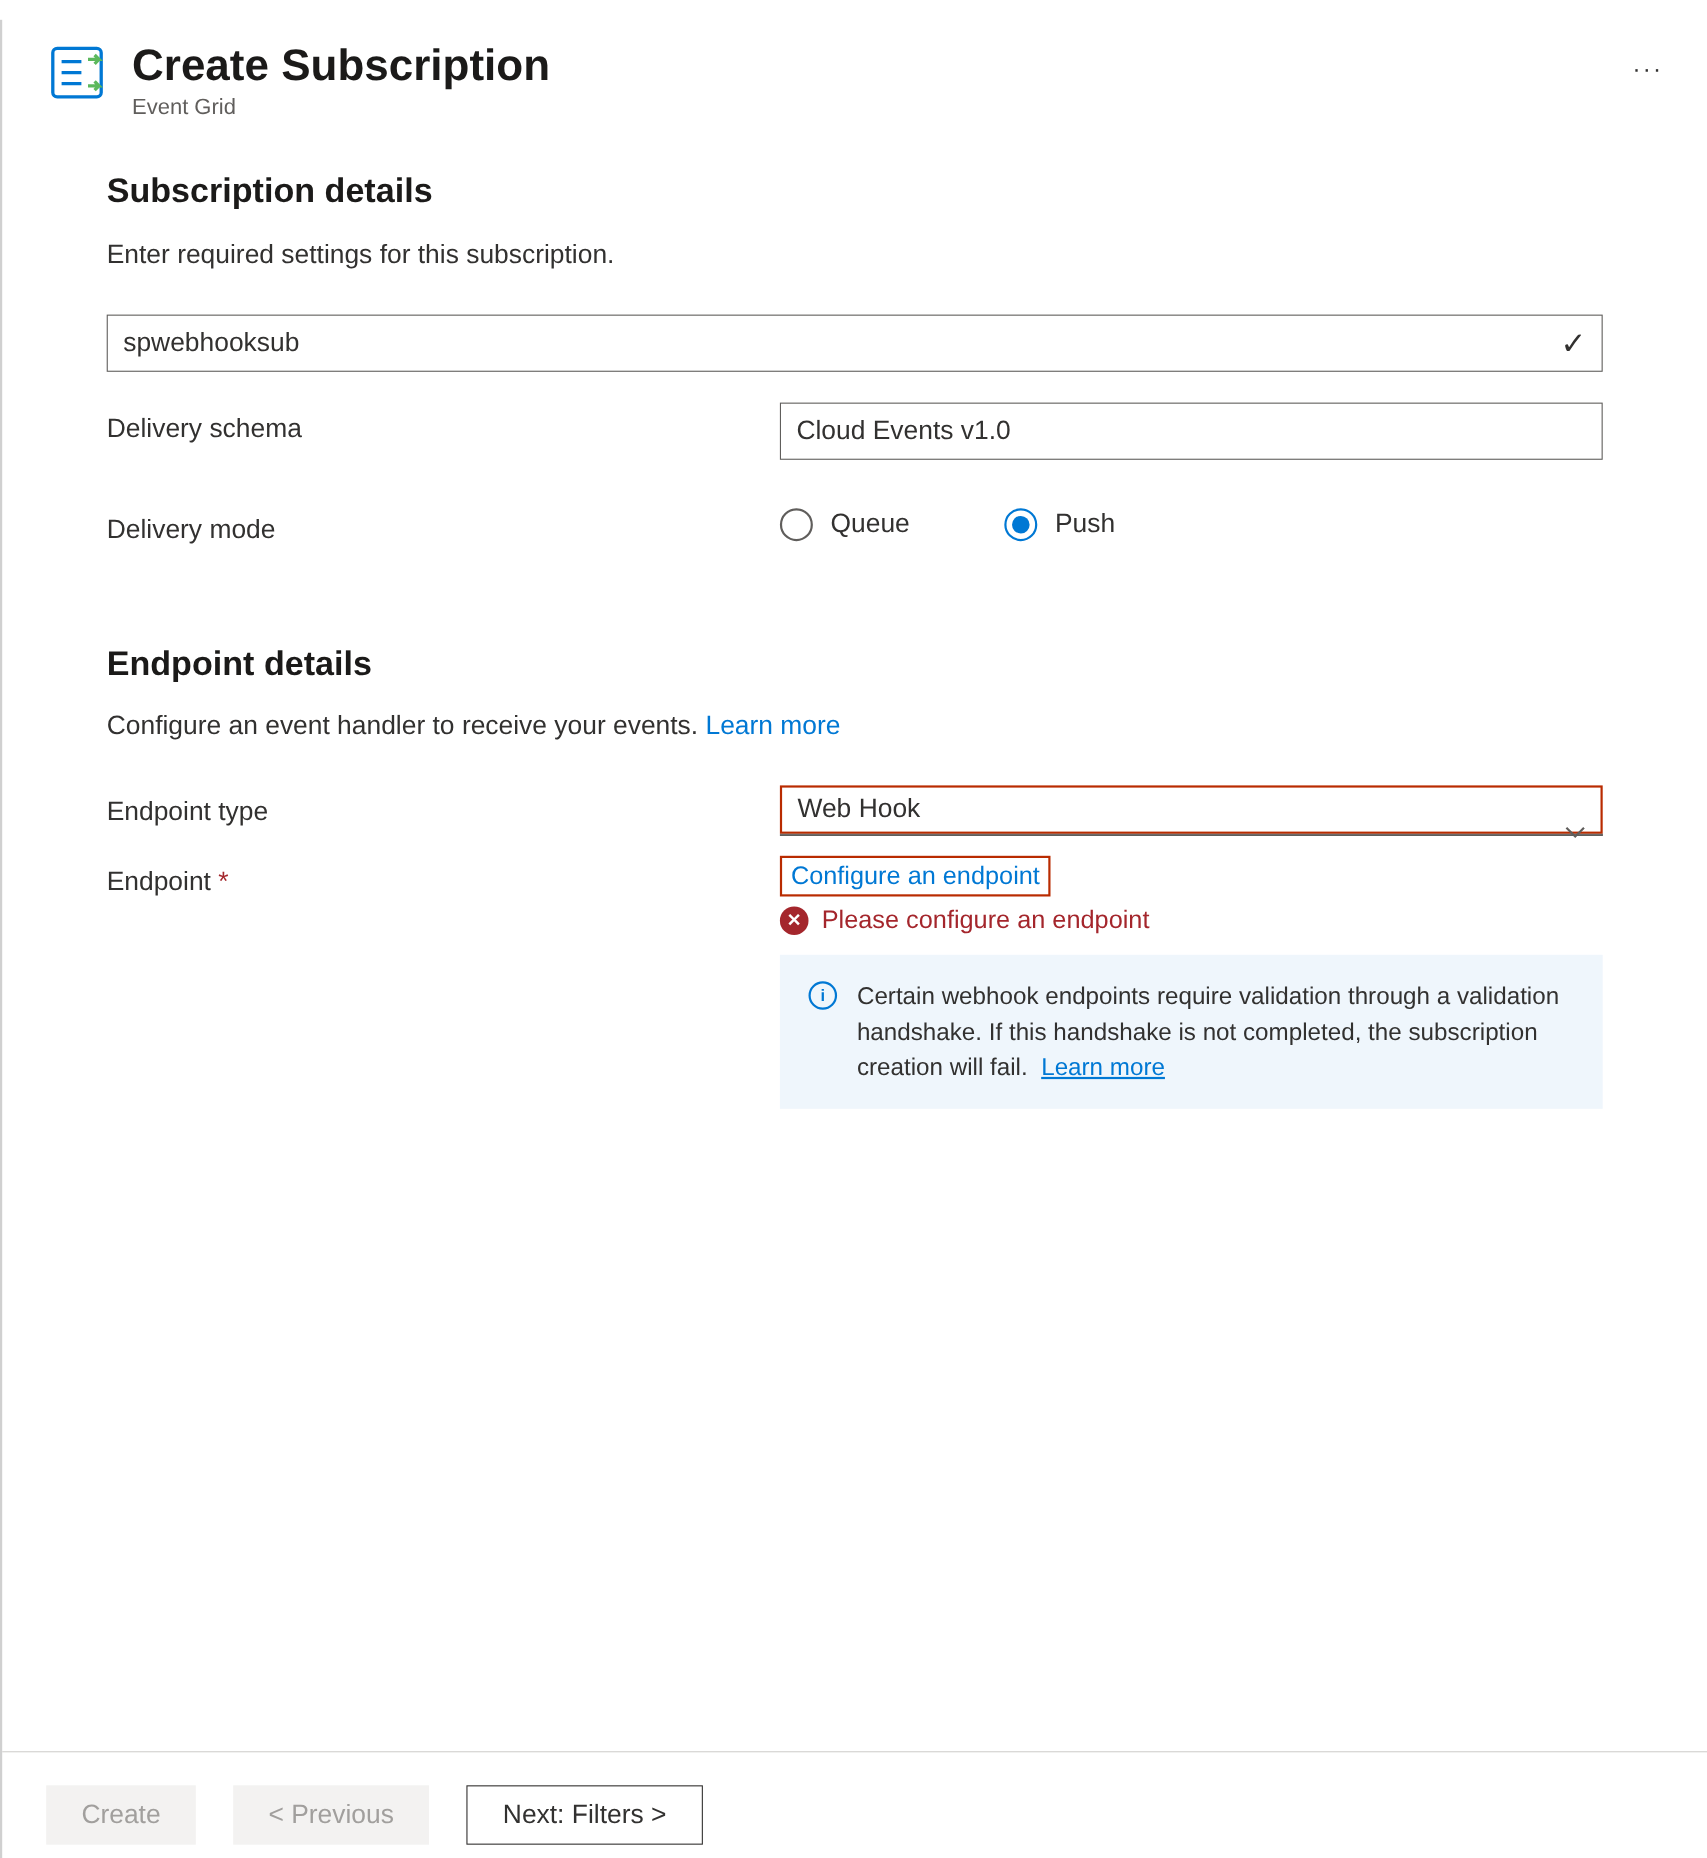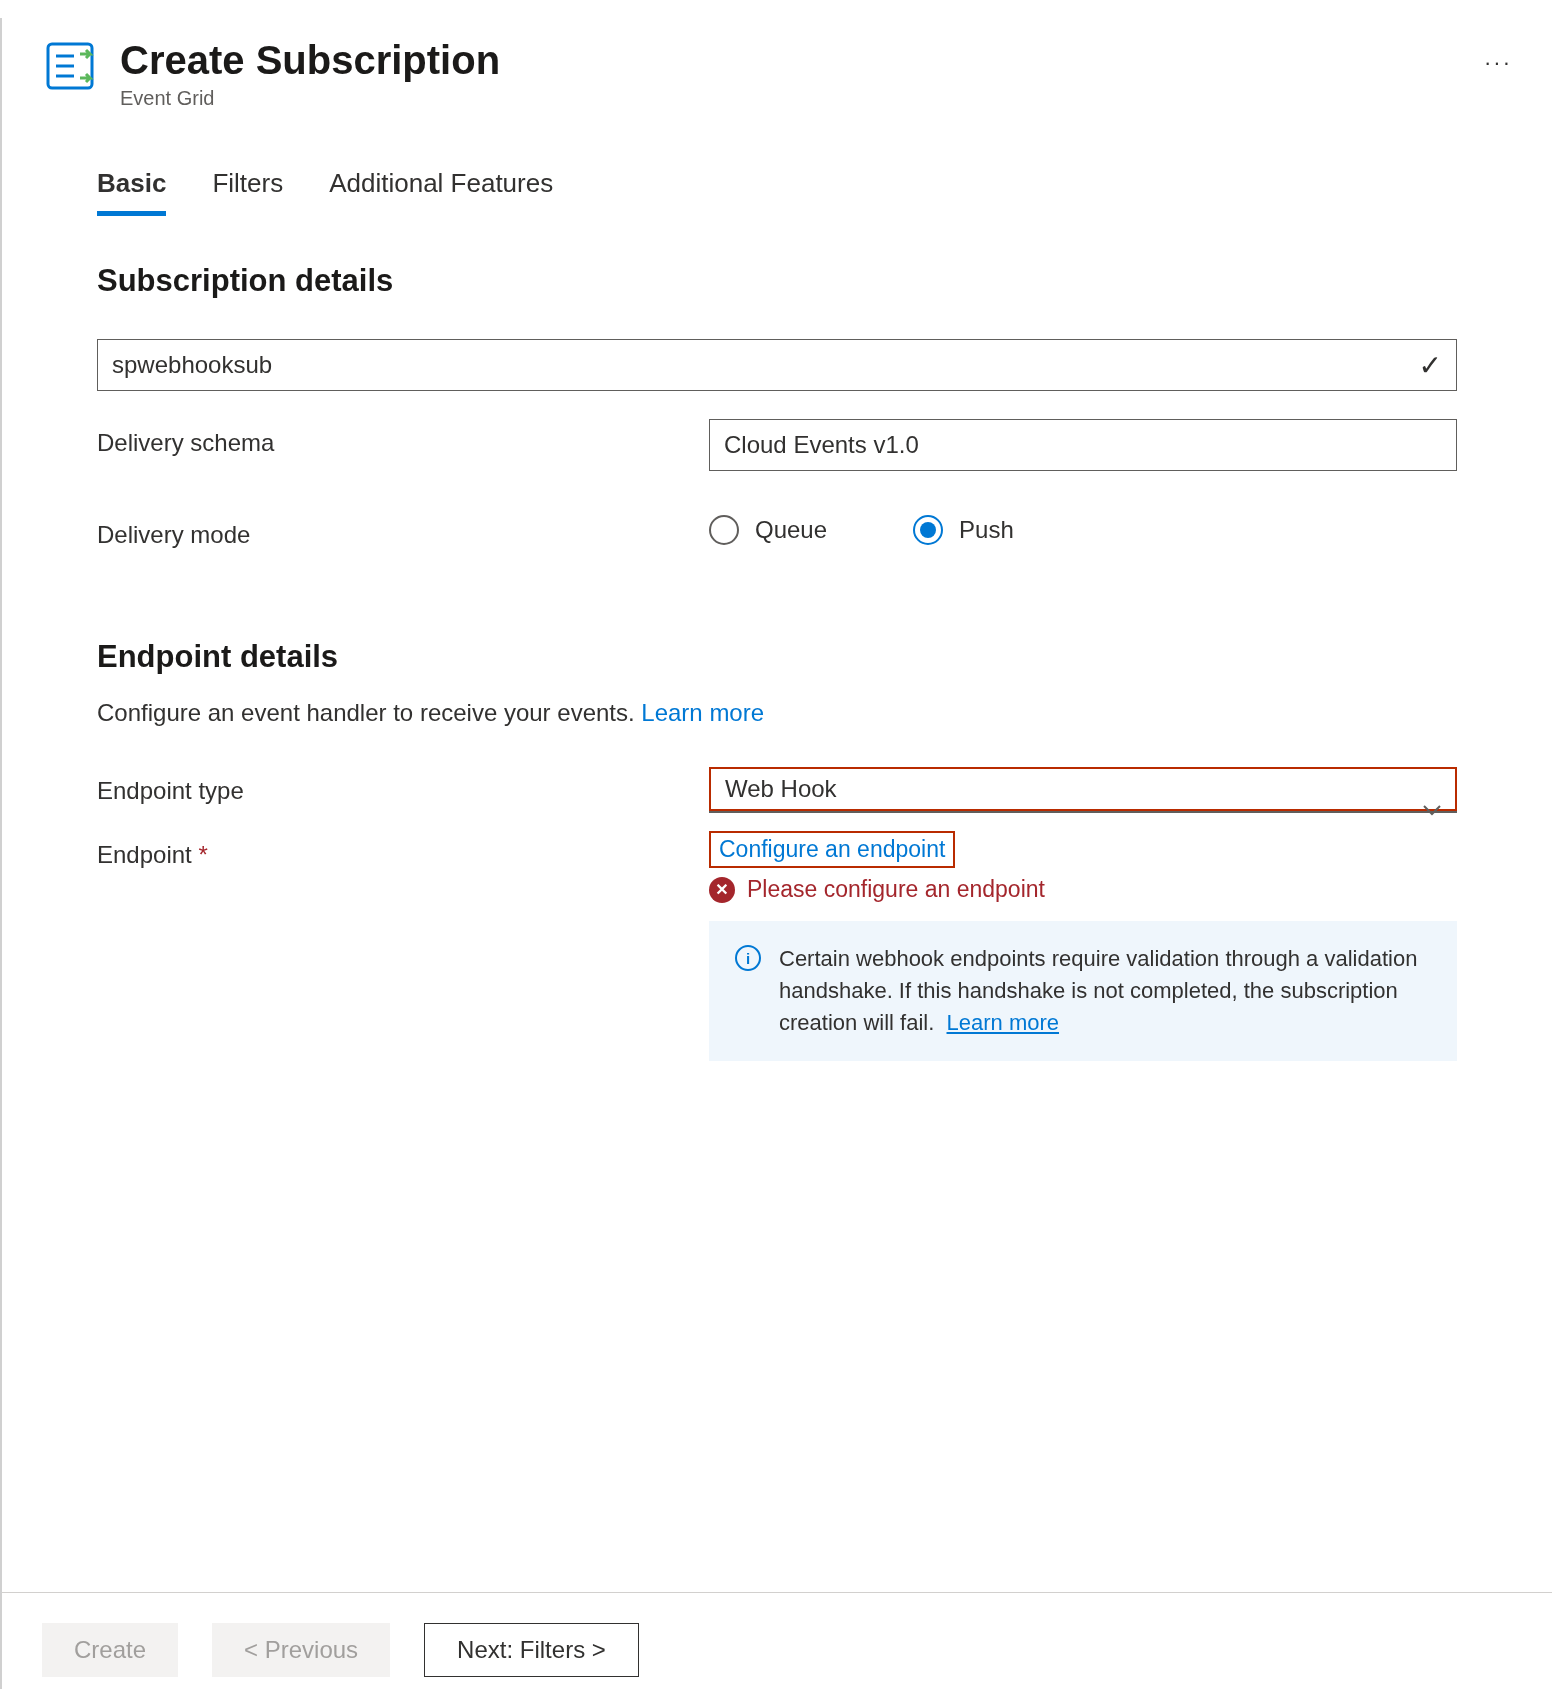--- a/index.html
+++ b/index.html
@@ -197,27 +197,23 @@
       </svg>
     </div>
     <div class="title-block">
       <div class="main-title">Create Subscription</div>
       <div class="subtitle">Event Grid</div>
     </div>
     <div class="more-dots">···</div>
   </div>
 
   <div class="content">
-    <div class="tabs">
-      <div class="tab active">Basic</div>
-      <div class="tab">Filters</div>
-      <div class="tab">Additional Features</div>
-    </div>
 
     <div class="section-title">Subscription details</div>
+    <div class="section-desc">Enter required settings for this subscription.</div>
 
     <div class="form-row">
       <div class="field-control">
         <div class="text-input">
           <span>spwebhooksub</span>
           <span class="valid-check">✓</span>
         </div>
       </div>
     </div>
 

